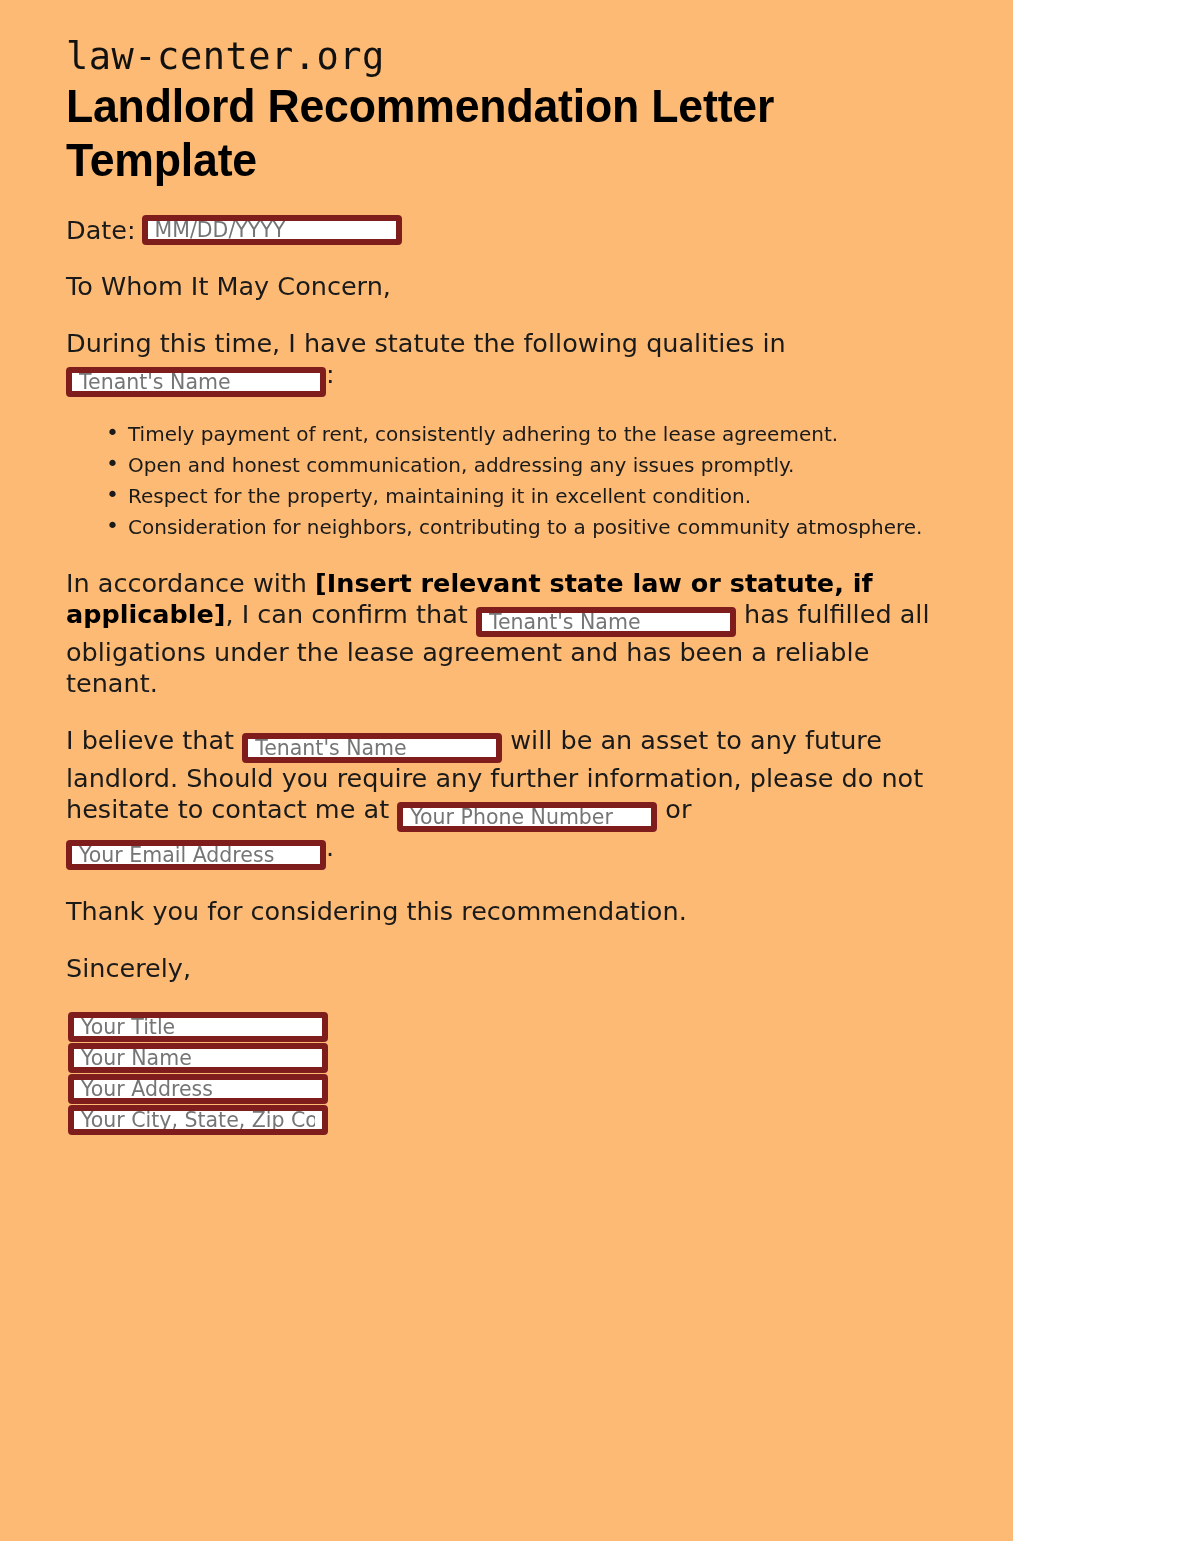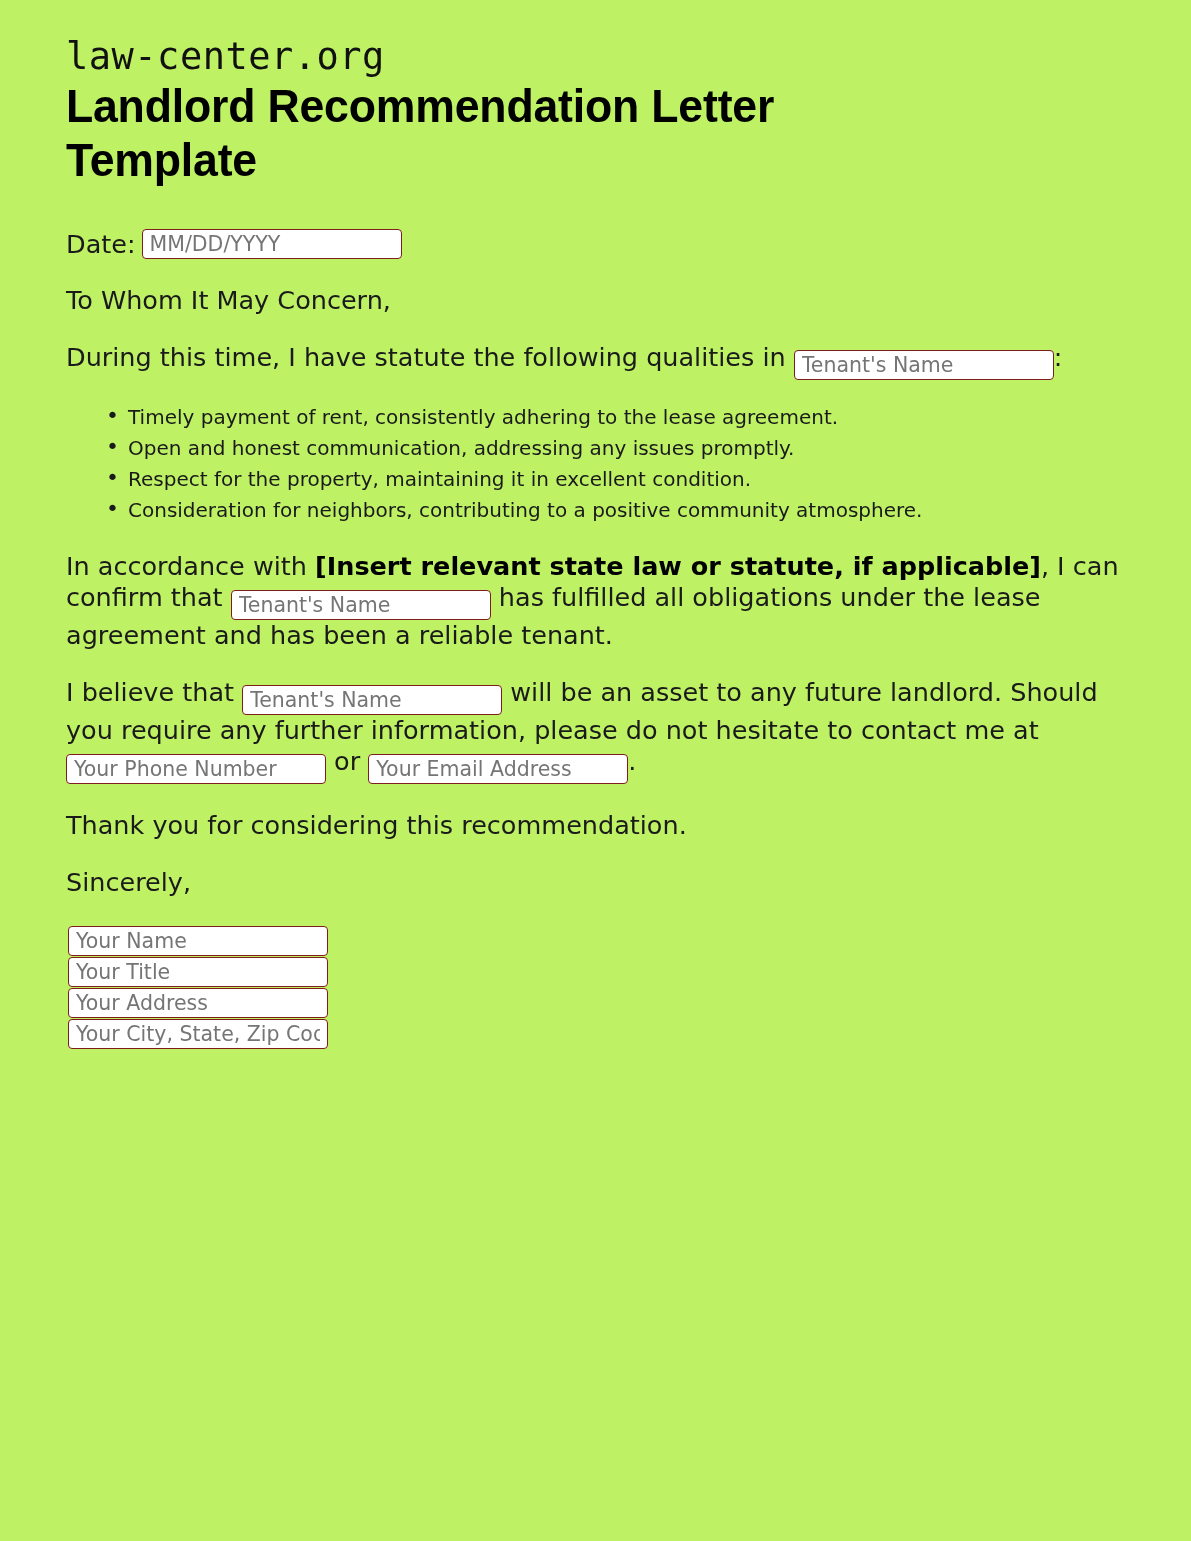--- a/index.html
+++ b/index.html
@@ -10,23 +10,23 @@
   body {
     width: 1191px;
     height: 1541px;
     font-family: "DejaVu Sans", sans-serif;
     color: #1a1a1a;
     overflow: hidden;
   }
 
   .page {
     position: relative;
-    width: 1191px;
+    width: 1013px;
     height: 1541px;
-    background: #bef264;
+    background: #fdba74;
     box-sizing: border-box;
     padding: 38px 60px 8px 64px;
   }
 
   
   .site-name {
     font-family: "DejaVu Sans Mono", monospace;
     font-size: 37px;
     line-height: 1.05;
     letter-spacing: 0.5px;
@@ -61,31 +61,31 @@
     color: #1a1a1a;
     margin: 16px 0 26px 0;
     max-width: 1062px;
   }
 
   p.para.tight { margin-bottom: 22px; }
 
   .date-line {
     font-size: 25.5px;
     line-height: 30px;
-    margin: 16px 0 26px 0;
+    margin: 2px 0 26px 0;
     display: flex;
     align-items: flex-end;
     gap: 6px;
   }
 
   
   .fld {
     display: inline-block;
     box-sizing: border-box;
-    border: 1px solid #7f1d1d;
+    border: 6px solid #7f1d1d;
     border-radius: 4px;
     background: #ffffff;
     height: 30px;
     line-height: 28px;
     padding: 0 7px;
     font-family: "DejaVu Sans", sans-serif;
     font-size: 20.5px;
     color: #8d8d8d;
     vertical-align: -6px;
     white-space: nowrap;
@@ -181,20 +181,20 @@
       <input type="text" class="fld w260" placeholder="Your Phone Number" style="">
       <span>or</span>
       <input type="text" class="fld w260" placeholder="Your Email Address" style=""><span>.</span>
     </p>
 
     <p class="para">Thank you for considering this recommendation.</p>
 
     <p class="para">Sincerely,</p>
 
     <div class="sig-block">
+      <input type="text" class="fld" placeholder="Your Title" style="">
       <input type="text" class="fld" placeholder="Your Name" style="">
-      <input type="text" class="fld" placeholder="Your Title" style="">
       <input type="text" class="fld" placeholder="Your Address" style="">
       <input type="text" class="fld" placeholder="Your City, State, Zip Code" style="">
     </div>
 
   </div>
 </div>
 
 </body></html>

